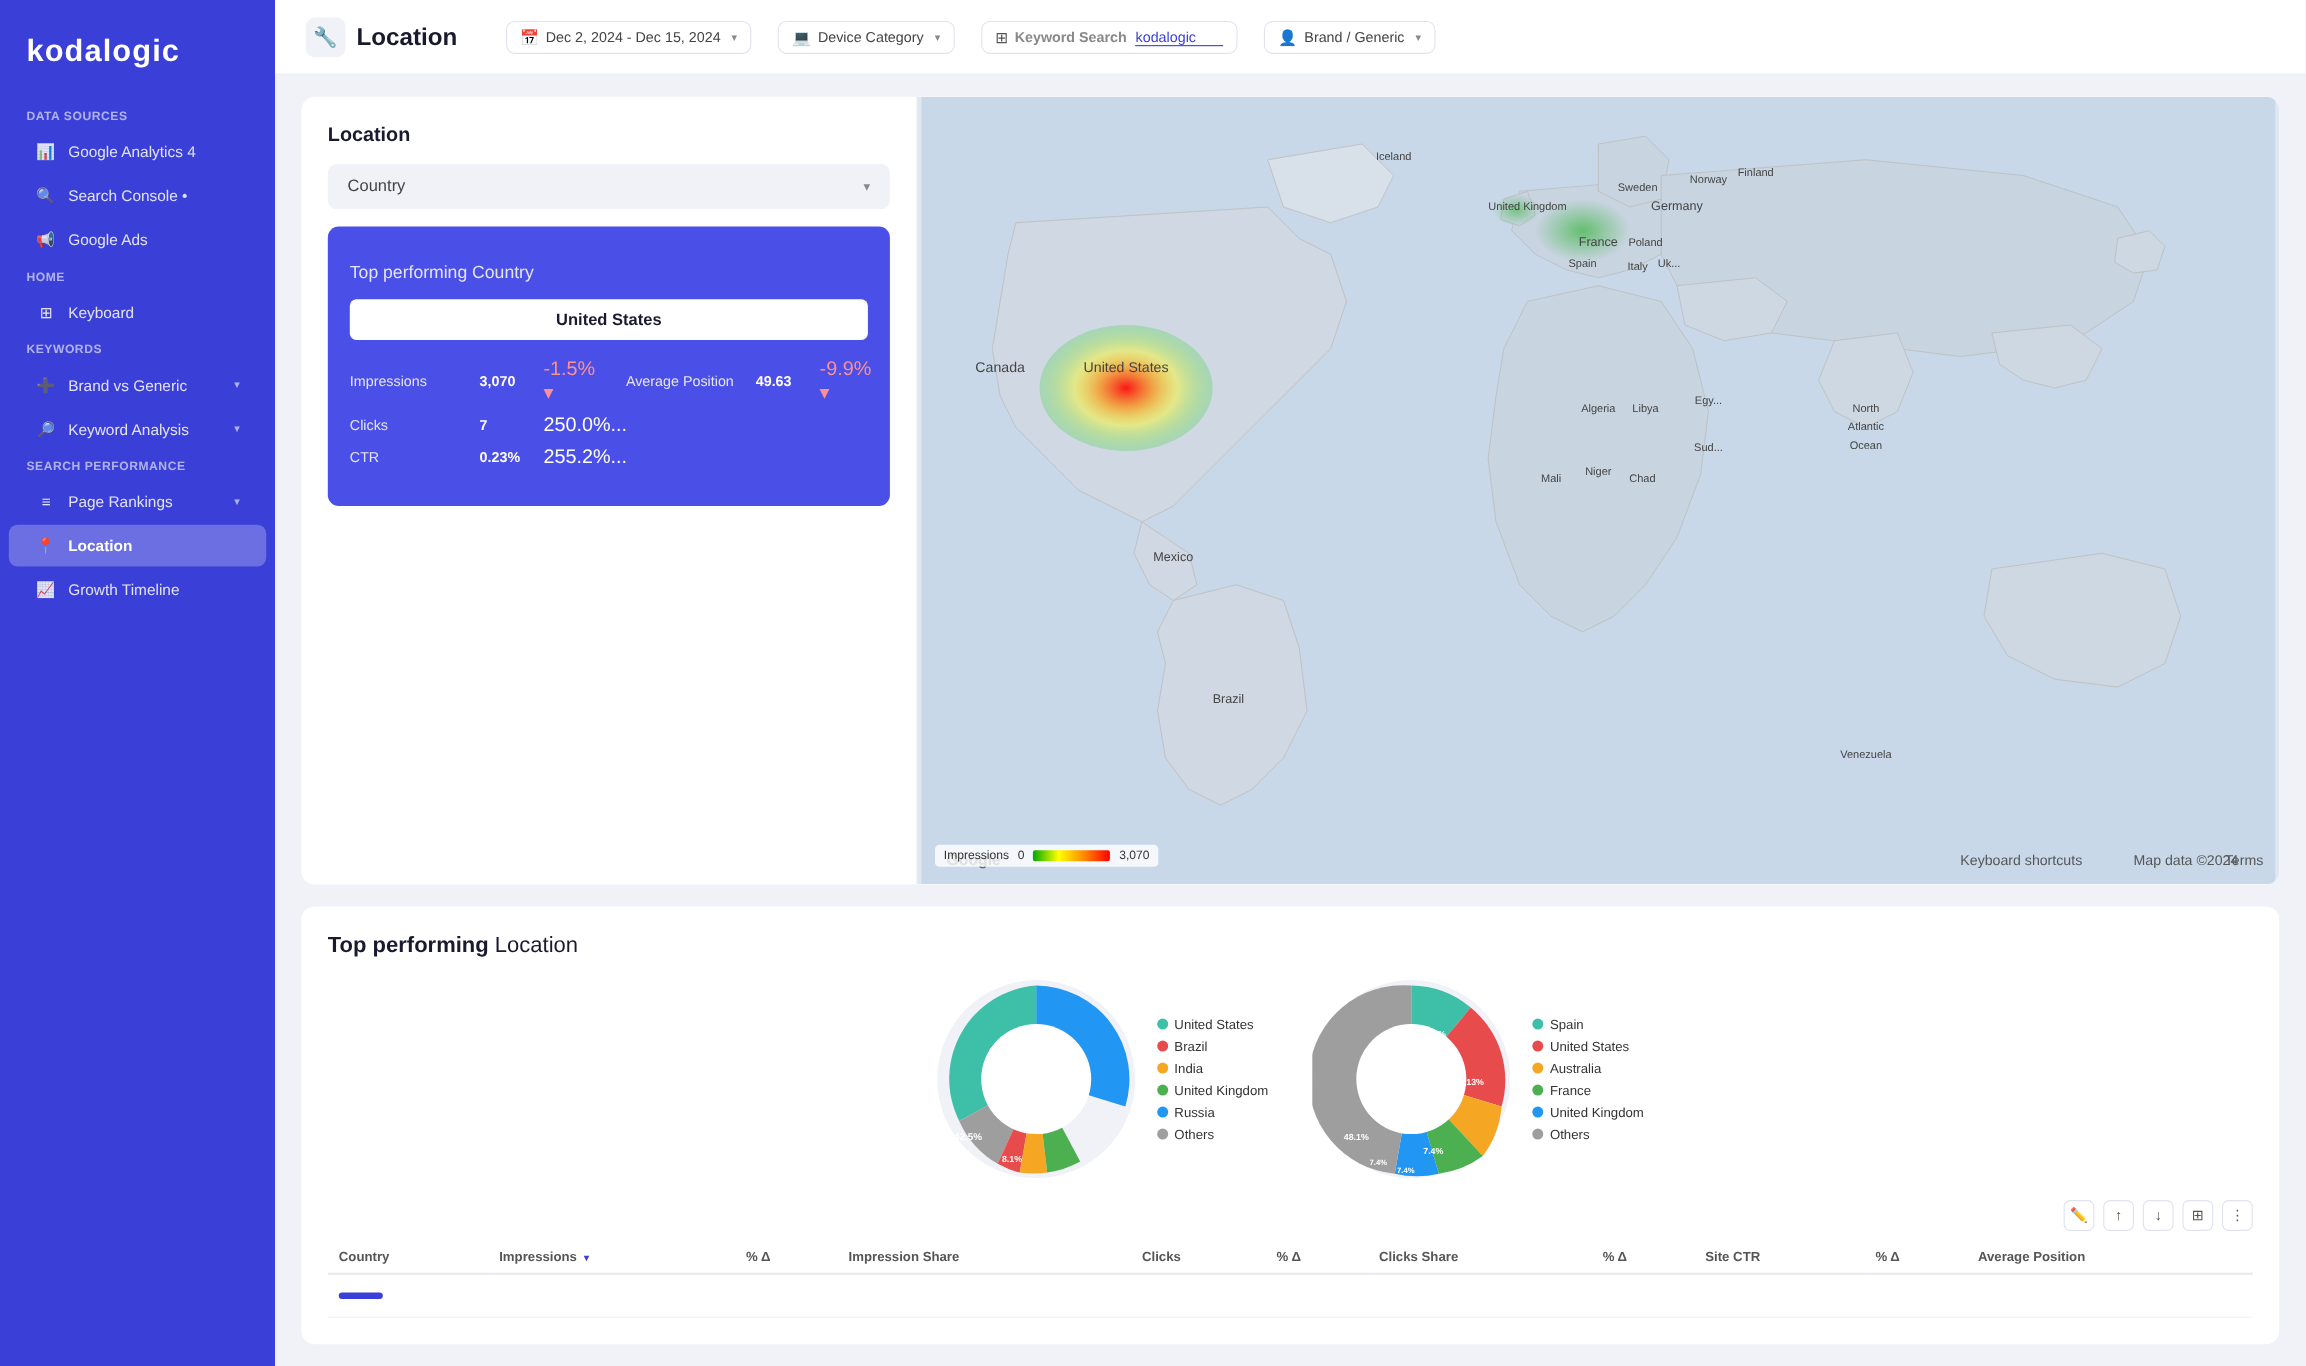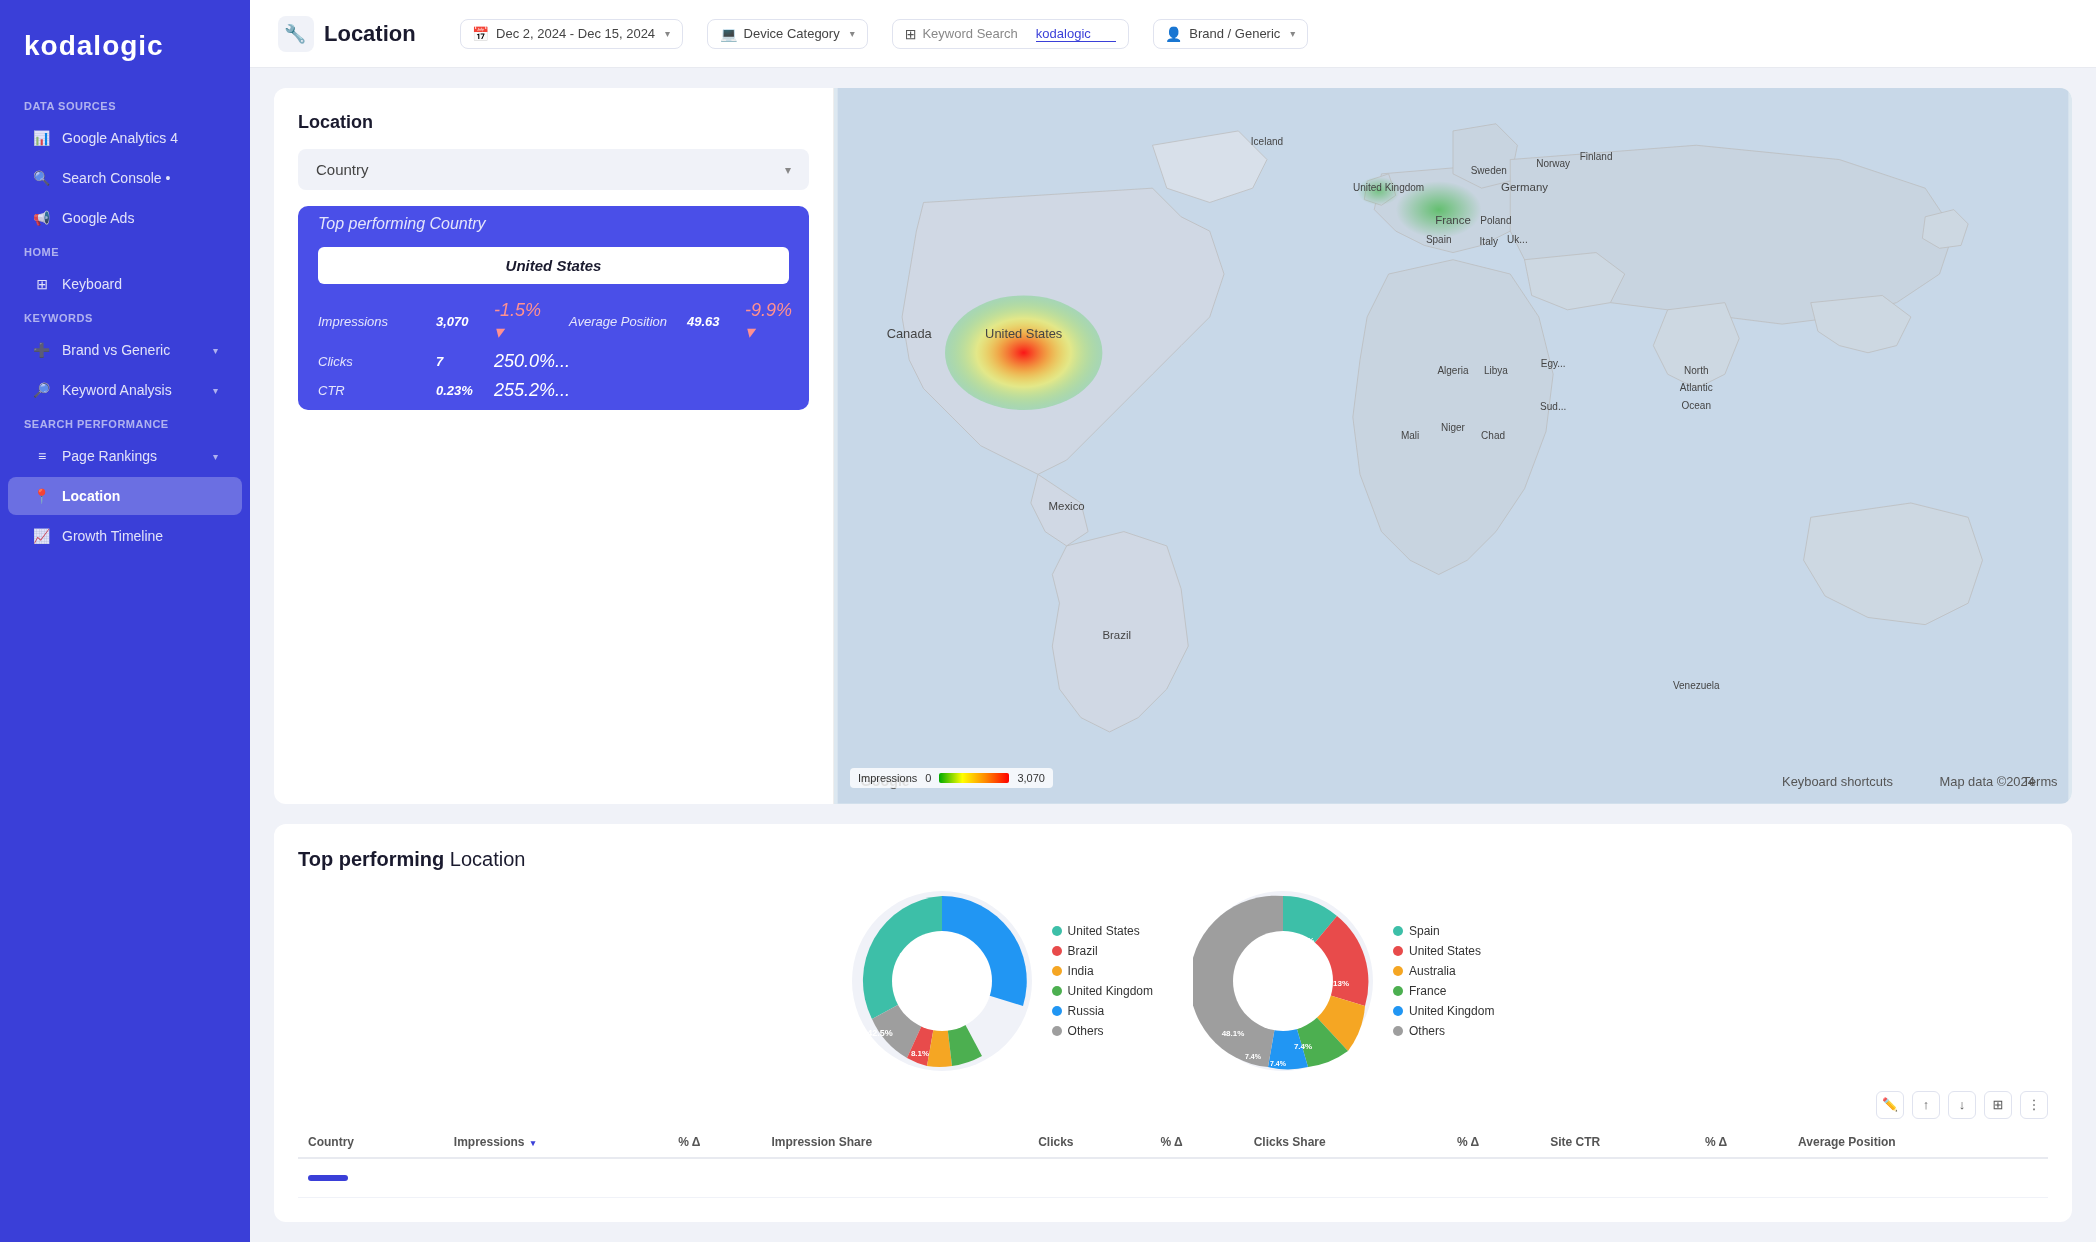--- a/index.html
+++ b/index.html
@@ -115,21 +115,22 @@
       font-size: 14px;
       color: #555;
     }
     .header-filter .dropdown-arrow {
       font-size: 10px;
       color: #888;
       margin-left: 4px;
     }
     .header-filter-label {
       color: #888;
-      margin-right: 12px;
+      margin-right: 2px;
+      font-weight: bold;
     }
     .keyword-input {
       border: none;
       outline: none;
       font-size: 13px;
       color: #3a3fd8;
       font-weight: 500;
       width: 80px;
       border-bottom: 1px solid #3a3fd8;
     }
@@ -176,23 +177,22 @@
       padding: 12px 18px;
       cursor: pointer;
       font-size: 15px;
       color: #444;
     }
     .dropdown-select .arrow { font-size: 12px; color: #888; }
 
     .top-country-card {
       background: #4a4fe8;
       border-radius: 10px;
-      padding: 9px 20px;
+      padding: 34px 20px;
       color: white;
-      font-style: italic;
     }
     .top-country-card-title {
       font-size: 16px;
       font-weight: 600;
       margin-bottom: 14px;
     }
     .top-country-card-title span { font-weight: 400; opacity: 0.85; }
     .country-name-bar {
       background: white;
       border-radius: 6px;

